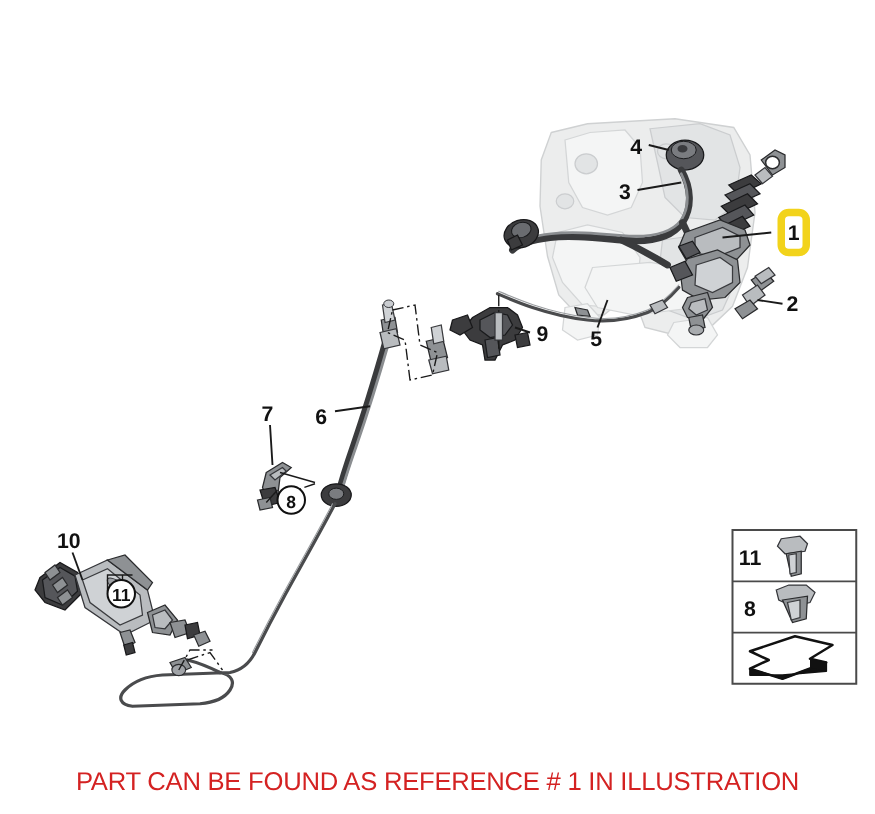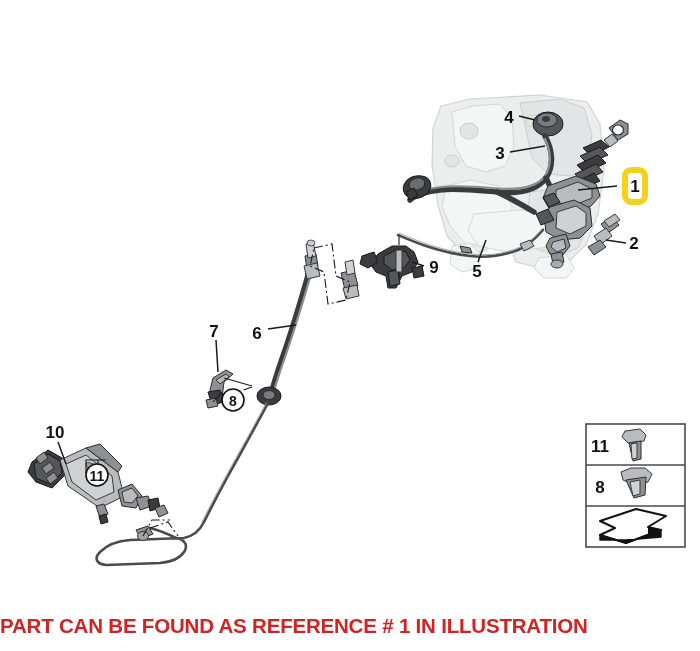--- a/index.html
+++ b/index.html
@@ -73,22 +73,23 @@
   .line-thin-hi { fill: none; stroke: #9a9da0; stroke-width: 0.9; stroke-linecap: round; }
   .circle-badge { fill: #ffffff; stroke: #111111; stroke-width: 1.6; }
   .legend-box { fill: #ffffff; stroke: #4a4a4a; stroke-width: 1.6; }
   .legend-div { stroke: #4a4a4a; stroke-width: 1.4; }
   .hl-rect { fill: #ffffff; stroke: #f2d31b; stroke-width: 6; }
   #caption {
     position: absolute;
     left: 0;
     top: 614px;
     width: 700px;
-    font-family: "Liberation Sans", sans-serif;
-    font-weight: bold;
+    text-align: center;
+    font-family: "Liberation Sans", sans-serif;
+    font-weight: normal;
     font-size: 20.5px;
     letter-spacing: -0.2px;
     color: #d42222;
     white-space: nowrap;
   }
 </style>
 </head>
 <body>
 
 <div id="page">

